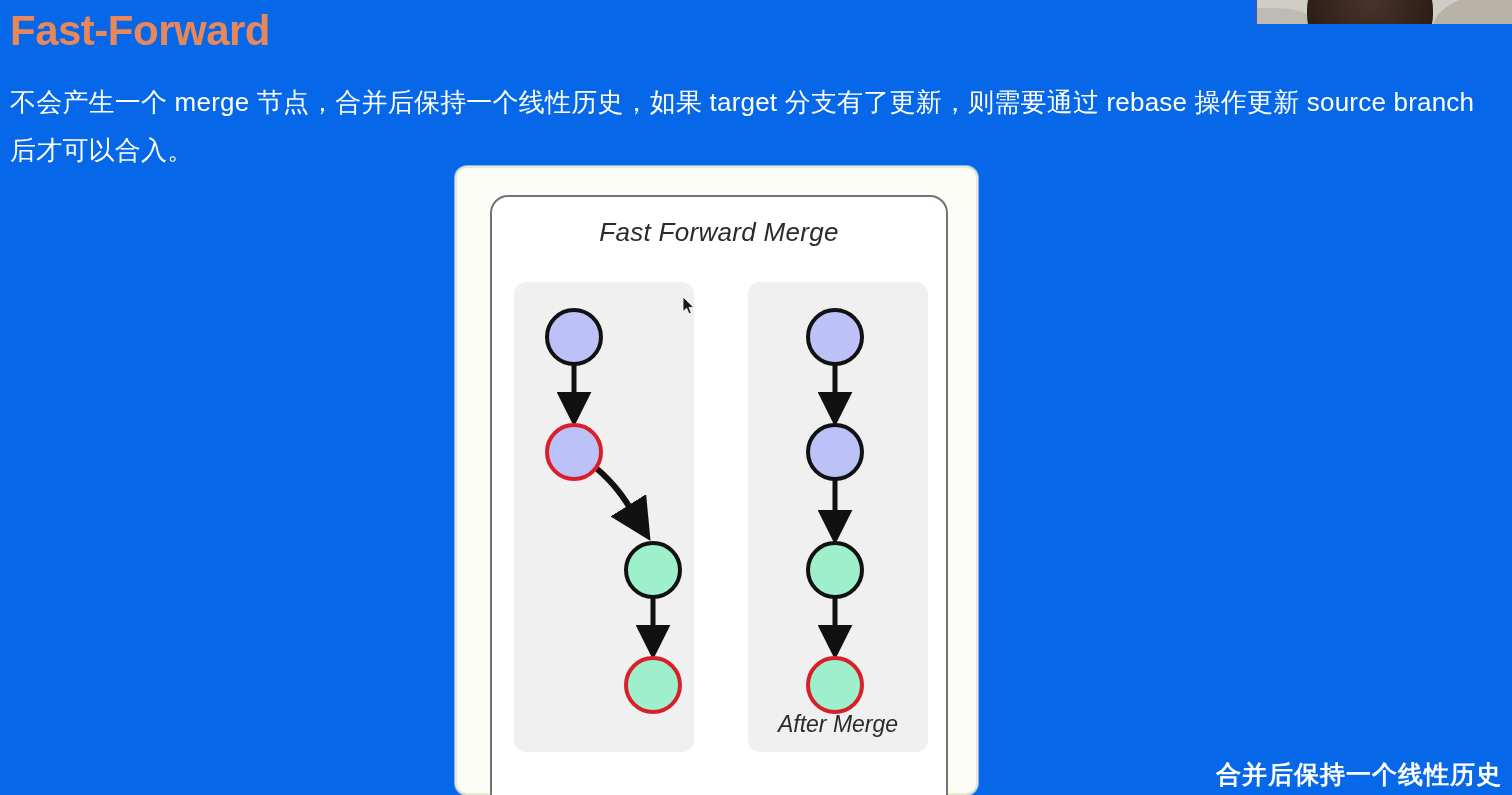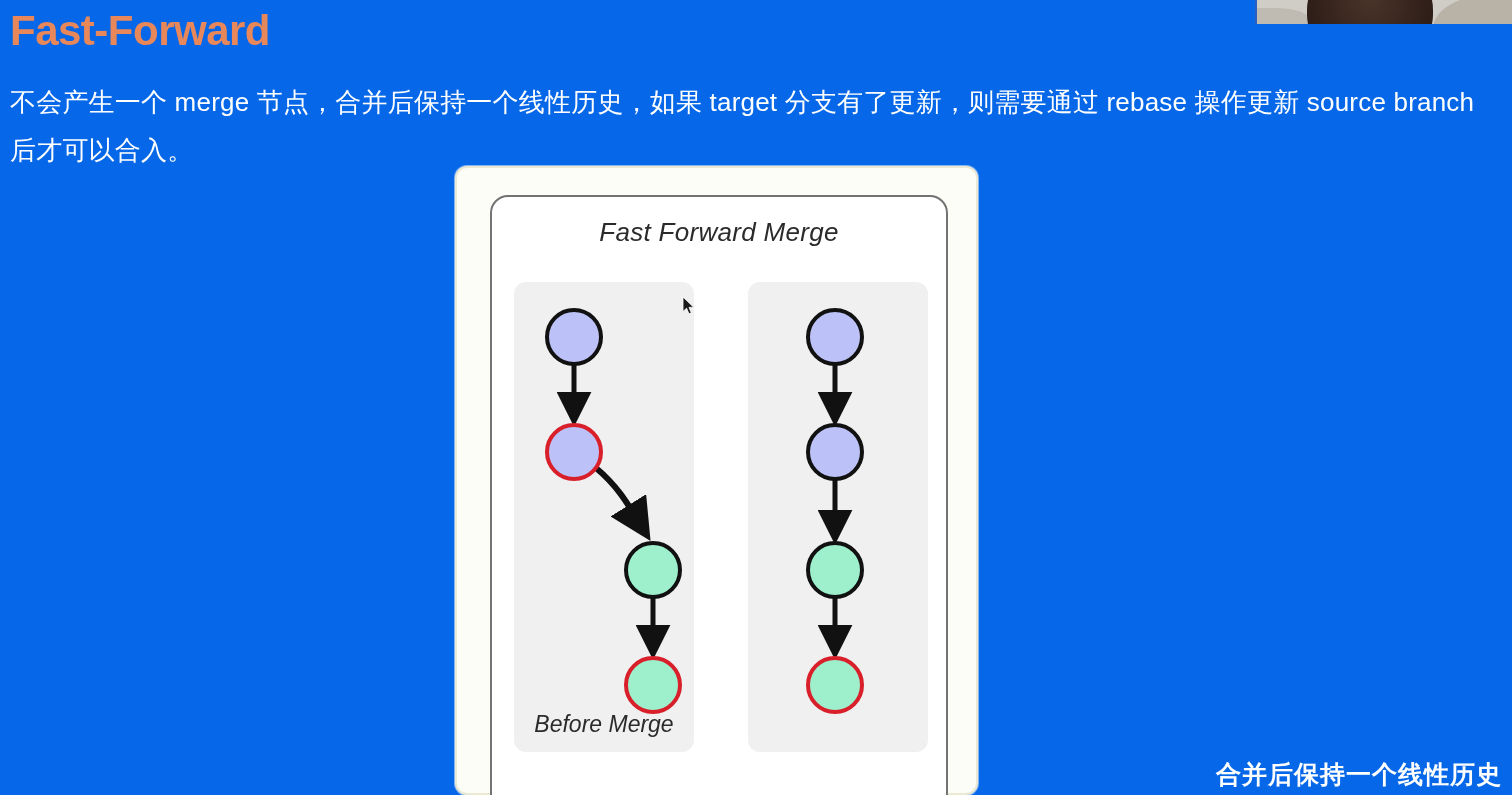--- a/index.html
+++ b/index.html
@@ -207,41 +207,41 @@
           <path d="M 82 186 C 106 206, 116 226, 131 250" fill="none" stroke="#111111" stroke-width="6" stroke-linecap="round" marker-end="url(#arrowBefore)"></path>
 
           <line x1="139" y1="315" x2="139" y2="369" stroke="#111111" stroke-width="5" marker-end="url(#arrowBefore)"></line>
 
           <circle cx="60" cy="55" r="27" fill="#bcc2f7" stroke="#111111" stroke-width="4"></circle>
           <circle cx="60" cy="170" r="27" fill="#bcc2f7" stroke="#d81f2a" stroke-width="4"></circle>
           <circle cx="139" cy="288" r="27" fill="#9ef0cd" stroke="#111111" stroke-width="4"></circle>
           <circle cx="139" cy="403" r="27" fill="#9ef0cd" stroke="#d81f2a" stroke-width="4"></circle>
         </svg>
 
-        <div class="panel-caption">Before Merge</div>
       </div>
 
       <div class="graph-panel" id="graph-panel-after">
         <svg class="graph-svg" viewBox="0 0 180 470">
           <defs>
             <marker id="arrowAfter" viewBox="0 0 12 12" refX="9" refY="6" markerWidth="7" markerHeight="7" orient="auto-start-reverse">
               <path d="M 0 0 L 12 6 L 0 12 z" fill="#111111"></path>
             </marker>
           </defs>
 
           <line x1="87" y1="82" x2="87" y2="136" stroke="#111111" stroke-width="5" marker-end="url(#arrowAfter)"></line>
           <line x1="87" y1="197" x2="87" y2="254" stroke="#111111" stroke-width="5" marker-end="url(#arrowAfter)"></line>
           <line x1="87" y1="315" x2="87" y2="369" stroke="#111111" stroke-width="5" marker-end="url(#arrowAfter)"></line>
 
           <circle cx="87" cy="55" r="27" fill="#bcc2f7" stroke="#111111" stroke-width="4"></circle>
           <circle cx="87" cy="170" r="27" fill="#bcc2f7" stroke="#111111" stroke-width="4"></circle>
           <circle cx="87" cy="288" r="27" fill="#9ef0cd" stroke="#111111" stroke-width="4"></circle>
           <circle cx="87" cy="403" r="27" fill="#9ef0cd" stroke="#d81f2a" stroke-width="4"></circle>
         </svg>
 
+        <div class="panel-caption">After Merge</div>
       </div>
 
     </div>
   </div>
 
 
   <div id="watermark-notice">合并后保持一个线性历史</div>
 
   <div id="webcam-overlay">
     <div id="webcam-shoulder2"></div>

